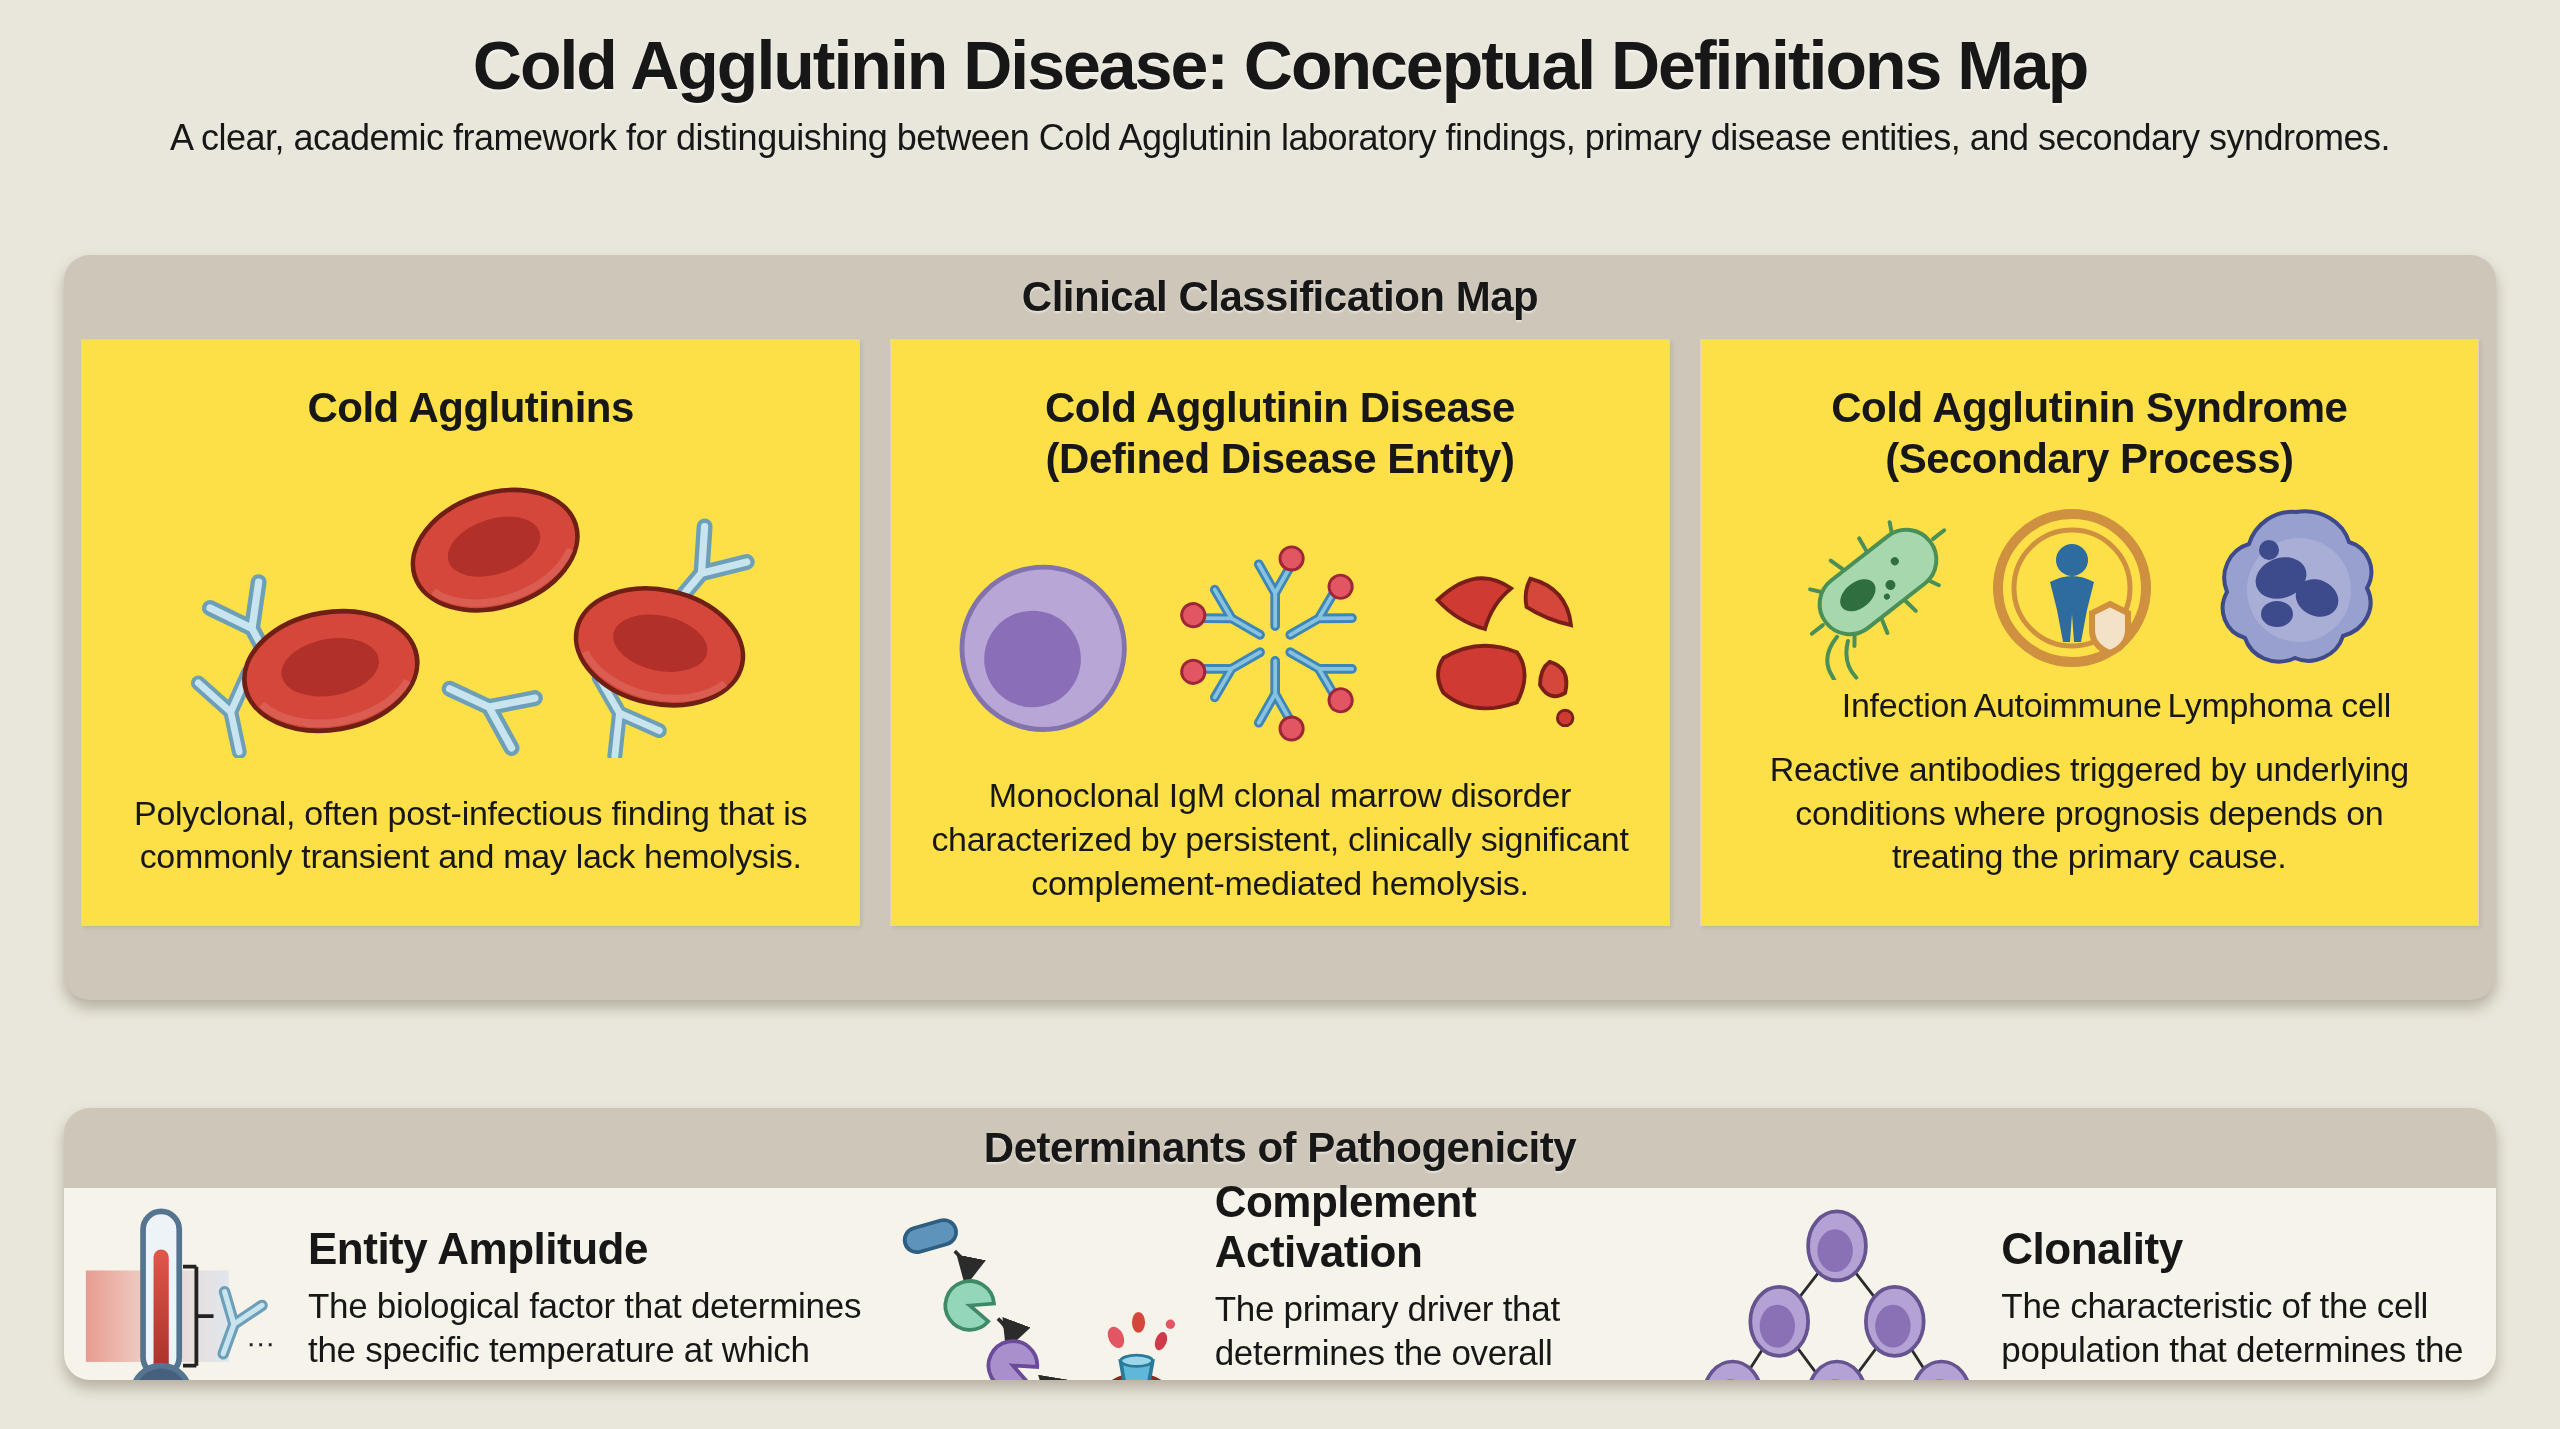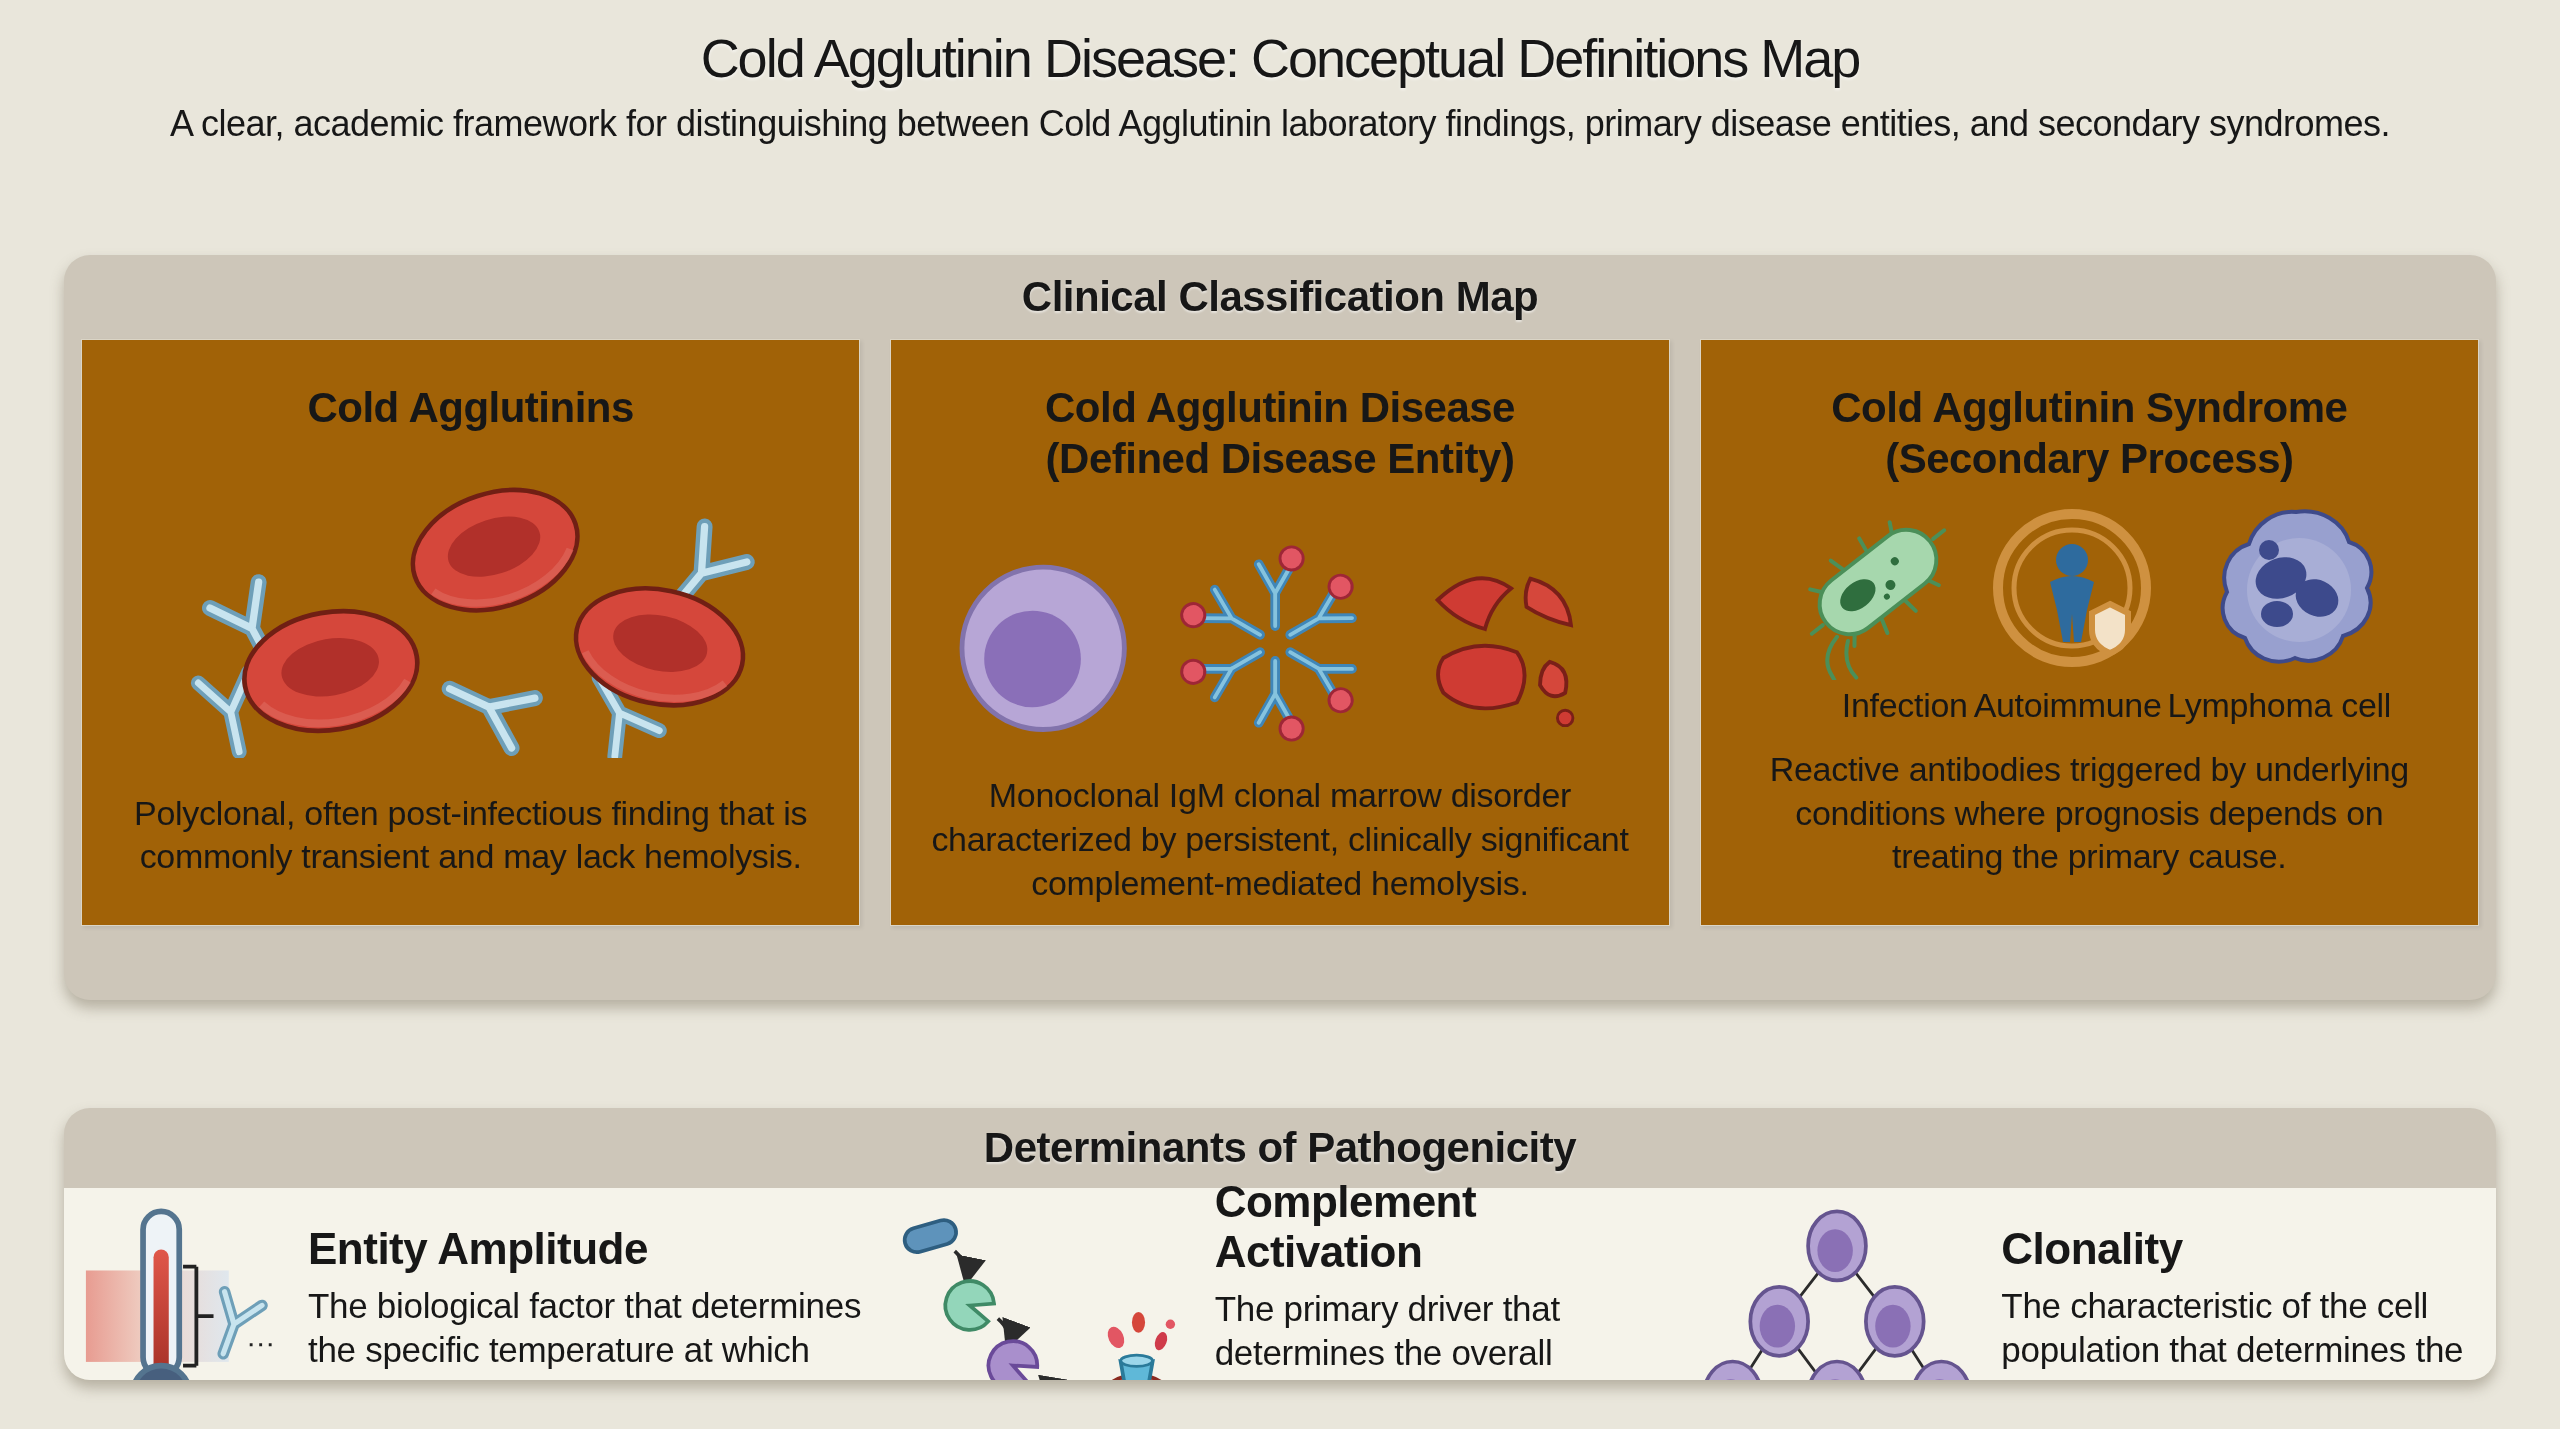--- a/index.html
+++ b/index.html
@@ -4,41 +4,41 @@
 <style>
   html,body{margin:0;padding:0}
   body{
     width:2560px;height:1429px;overflow:hidden;position:relative;
     background:#e9e6db;color:#171717;
     font-family:"Liberation Sans",sans-serif;
   }
   
   .page-header{text-align:center;padding-top:30px}
   .page-title{
-    font-size:54px;font-weight:400;letter-spacing:-2px;margin:0;line-height:1.05;
+    font-size:68px;font-weight:700;letter-spacing:-2px;margin:0;line-height:1.05;
     text-shadow:0 2px 3px rgba(255,255,255,.6);
   }
   .page-subtitle{font-size:36px;letter-spacing:-.5px;margin:16px 0 0;font-weight:400}
   
   .panel{
     position:absolute;left:64px;width:2432px;border-radius:26px;overflow:hidden;
     background:#cdc6b9;box-shadow:0 8px 14px rgba(105,95,75,.4);
   }
   .panel-classification{top:255px;height:745px}
   .panel-determinants{top:1108px;height:272px}
   .panel-header{
     height:84px;display:flex;align-items:center;justify-content:center;
     font-size:42px;font-weight:700;letter-spacing:-.5px;
     text-shadow:0 2px 2px rgba(255,255,255,.5);
   }
   .panel-determinants .panel-header{height:80px}
   
   .cards{display:flex;gap:30px;padding:0 17px;height:587px}
   .card{
-    flex:1;background:#a16207;border:1px solid #dbd5c6;box-sizing:border-box;
+    flex:1;background:#fde047;border:1px solid #dbd5c6;box-sizing:border-box;
     display:flex;flex-direction:column;align-items:center;text-align:center;
     padding:42px 26px 46px;box-shadow:2px 2px 4px rgba(0,0,0,.08);
   }
   .card-title{font-size:42px;font-weight:700;line-height:1.22;letter-spacing:-.5px}
   .card-icon-area{flex:1;display:flex;align-items:center;justify-content:center;width:100%}
   .card-desc{font-size:34px;line-height:1.28;letter-spacing:-.3px;margin:0}
   .desc-1{max-width:680px}.desc-2{max-width:716px}.desc-3{max-width:660px}
   .icon-trio{flex:1;display:flex;align-items:flex-start;justify-content:center;gap:6px;width:100%;padding-top:16px}
   .trio-col{display:flex;flex-direction:column;align-items:flex-end}
   .trio-label{font-size:34px;margin-top:6px;letter-spacing:-.3px}

